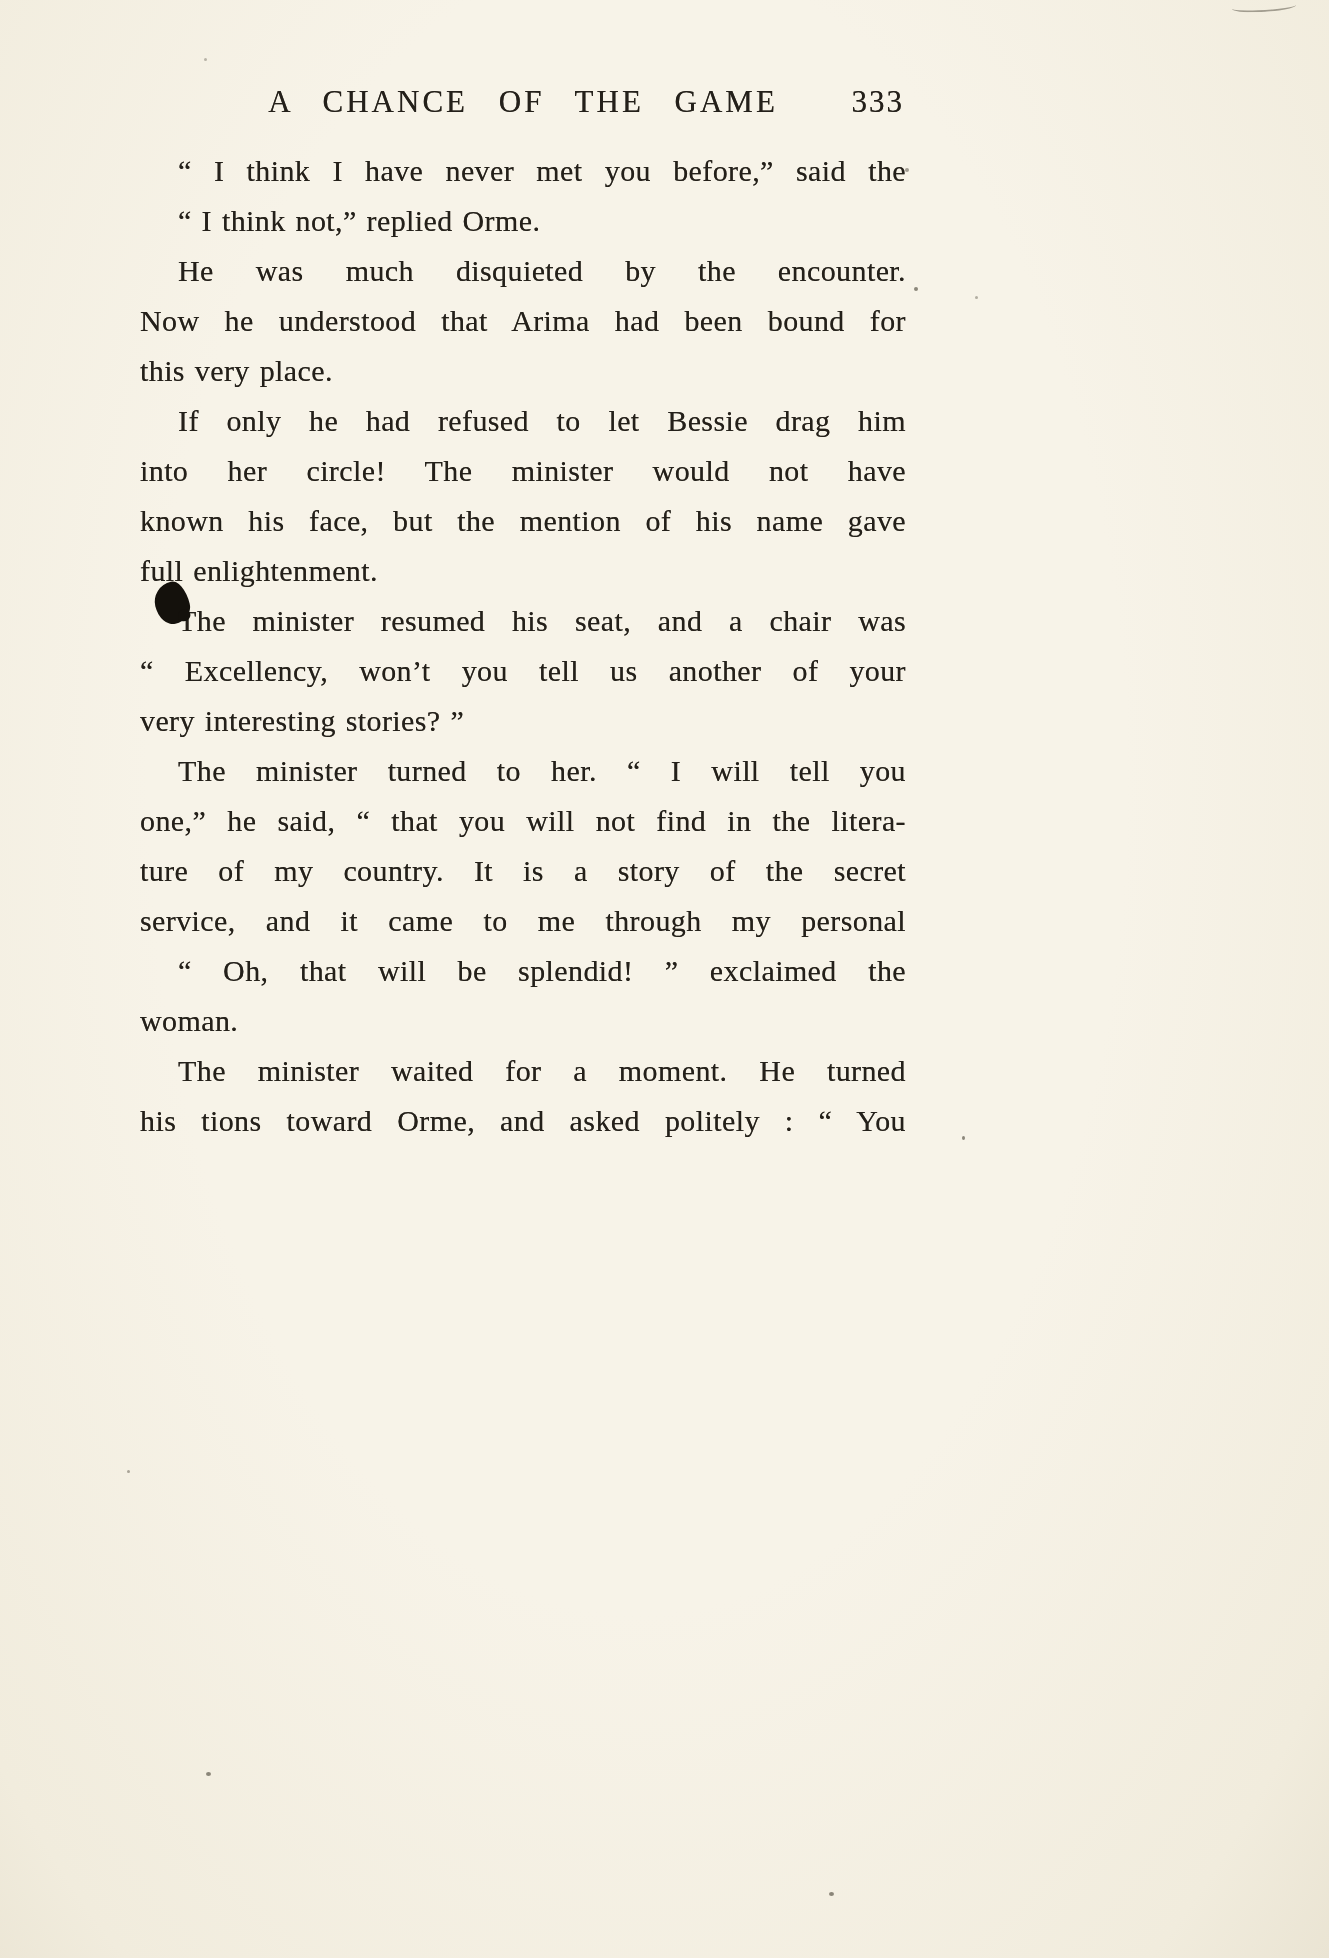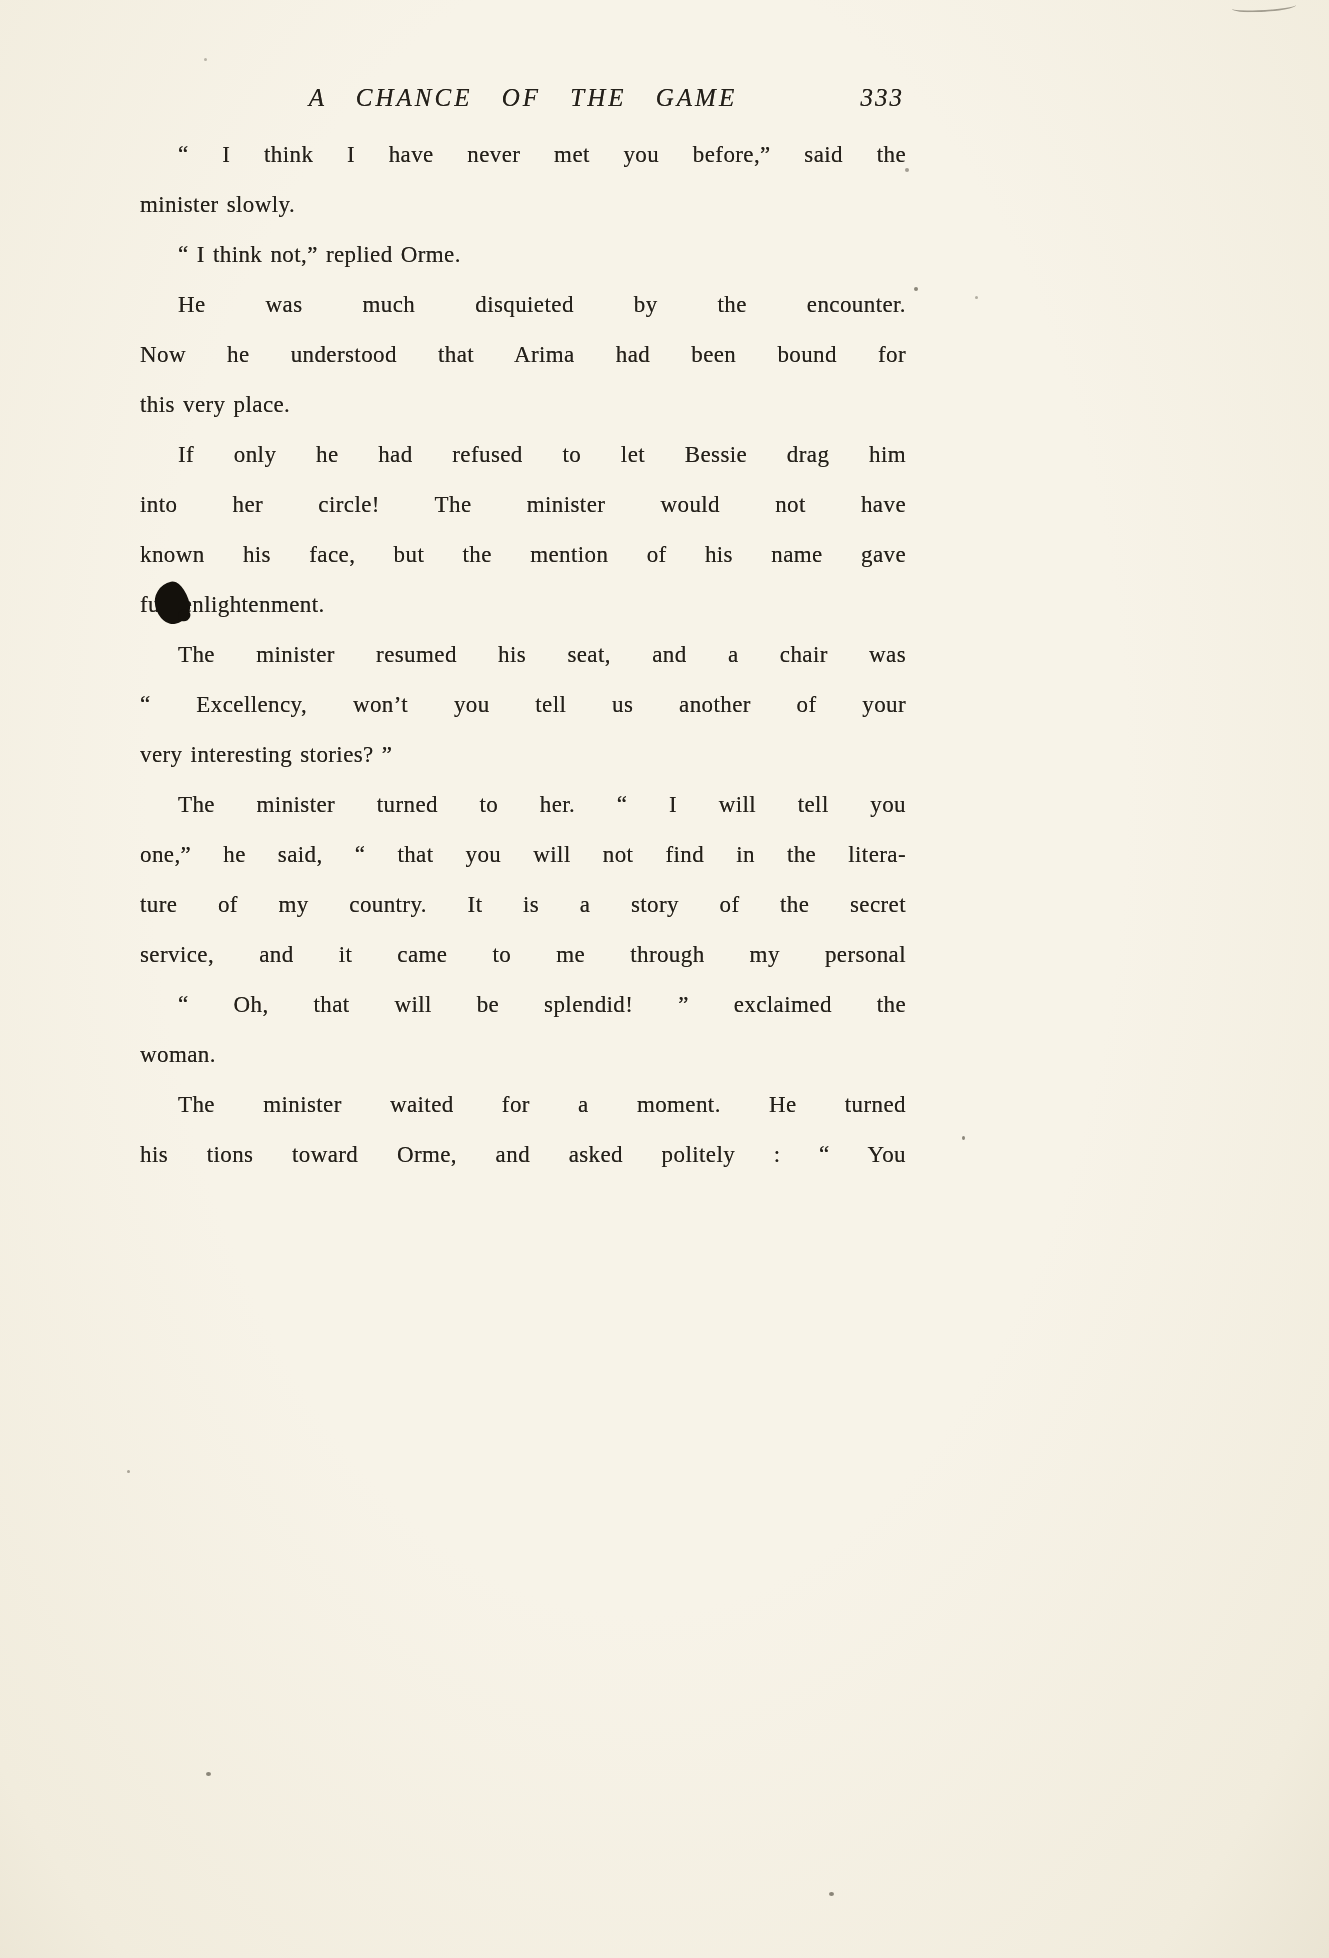--- a/index.html
+++ b/index.html
@@ -12,39 +12,38 @@
     background:radial-gradient(ellipse at 48% 40%, #f7f3e8 50%, #f1ecdd 88%, #eae4d3 100%);
     overflow:hidden;
     color:#24201a;
     font-family:"Liberation Serif","DejaVu Serif",serif;
     -webkit-font-smoothing:antialiased;
   }
 
   
   .running-head{
     position:absolute;left:140px;top:84px;width:766px;height:46px;
-    font-size:25px;
-    font-style:italic;
+    font-size:31px;
   }
   .head-title{
     position:absolute;left:0;width:100%;
     text-align:center;
     letter-spacing:3px;word-spacing:20px;
     text-shadow:0 0 0.6px rgba(35,30,22,.75);
   }
   .page-number{
     position:absolute;right:2px;top:0;
     letter-spacing:2px;
     text-shadow:0 0 0.6px rgba(35,30,22,.75);
   }
 
   
   .text-block{
-    position:absolute;left:140px;top:130px;width:766px;
-    font-size:23px;line-height:50px;
+    position:absolute;left:140px;top:146px;width:766px;
+    font-size:30px;line-height:50px;
     letter-spacing:0.4px;word-spacing:2px;
     text-shadow:0 0 0.5px rgba(35,30,22,.65);
   }
   .text-block .line{
     text-align:justify;
     text-align-last:justify;
     height:50px;
     overflow:visible;
     white-space:normal;
   }
@@ -88,21 +87,20 @@
 
 <div class="scan-page">
 
   <div class="running-head">
     <div class="head-title">A CHANCE OF THE GAME</div>
     <div class="page-number">333</div>
   </div>
 
   <div class="text-block">
       <div class="line first">“ I think I have never met you before,” said the</div>
-      <div class="line last">minister slowly.</div>
       <div class="line first last">“ I think not,” replied Orme.</div>
       <div class="line first">He was much disquieted by the encounter.</div>
       <div class="line">Now he understood that Arima had been bound for</div>
       <div class="line last">this very place.</div>
       <div class="line first">If only he had refused to let Bessie drag him</div>
       <div class="line">into her circle!  The minister would not have</div>
       <div class="line">known his face, but the mention of his name gave</div>
       <div class="line last">full enlightenment.</div>
       <div class="line first">The minister resumed his seat, and a chair was</div>
       <div class="line">“ Excellency, won’t you tell us another of your</div>

